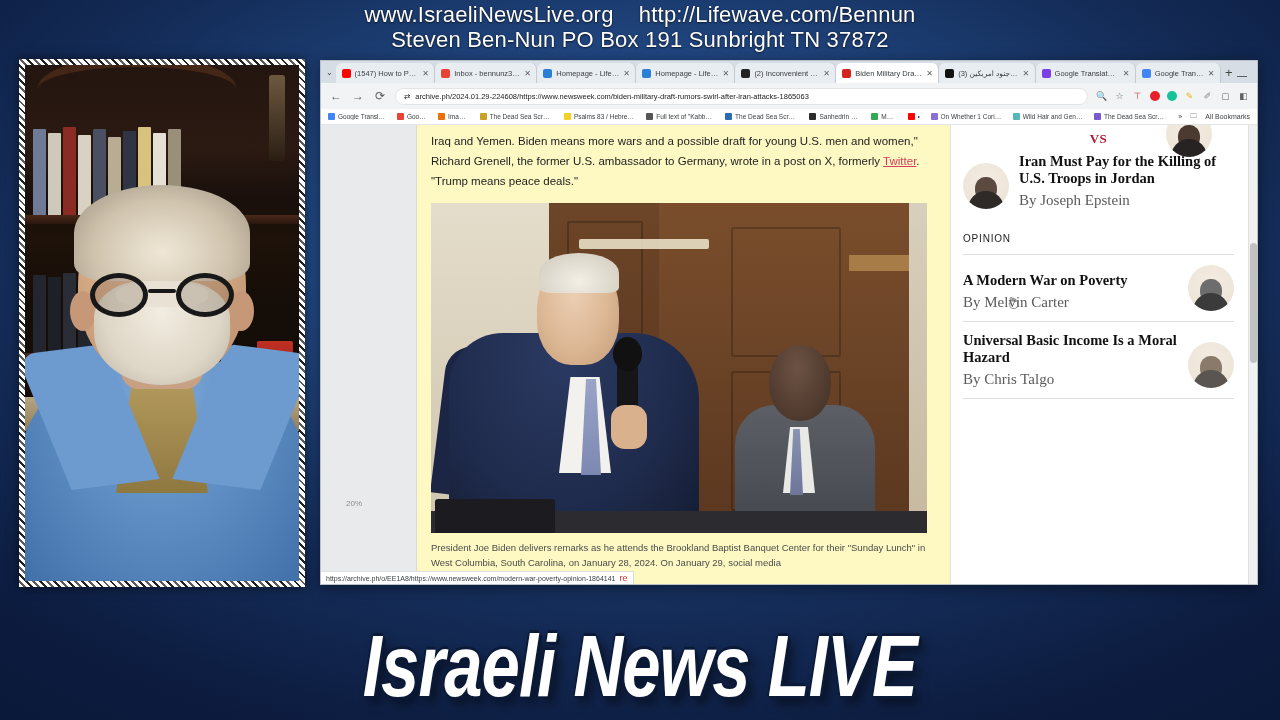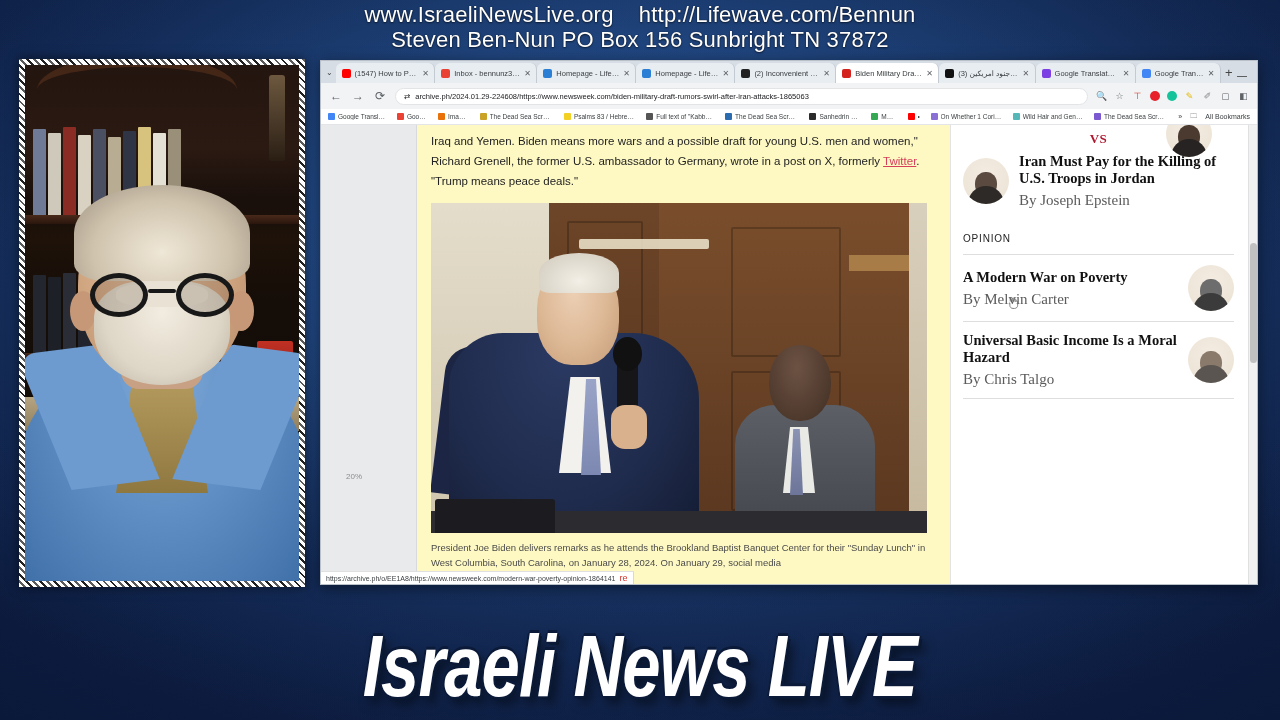--- a/index.html
+++ b/index.html
@@ -186,21 +186,21 @@
     flex: 0 0 16px;
   }
   .bm { display:flex; align-items:center; gap:3px; max-width:92px; overflow:hidden; }
   .bm .bmi { width:7px; height:7px; border-radius:1px; flex:0 0 7px; }
   .bm .bml { overflow:hidden; text-overflow:ellipsis; }
   #bm-overflow { margin-left:auto; display:flex; align-items:center; gap:8px; font-size:7px; color:#3c4043;}
 
   
   #viewport { flex:1 1 auto; position:relative; background:#e9eaec; overflow:hidden; display:flex; }
   #gutter-left { width:95px; flex:0 0 95px; background:#e9eaec; position:relative; }
-  #zoompct { position:absolute; left:25px; top:347px; font-size:8px; color:#8a8d91; }
+  #zoompct { position:absolute; left:25px; top:374px; font-size:8px; color:#8a8d91; }
   #page {
     flex:1 1 auto; background:#fef9c3; position:relative; overflow:hidden;
     border-left:1px solid #d7d9dc;
     display:flex;
   }
   #article { width:533px; flex:0 0 533px; padding: 6px 12px 0 14px; position:relative;}
   #article p.body {
     margin:0; font-family:"Liberation Sans", sans-serif;
     font-size:11.5px; line-height:20px; color:#222;
   }
@@ -247,21 +247,21 @@
   #caption { margin-top:7px; font-size:9.5px; line-height:15px; color:#4a4a4a; width:496px;}
 
   
   #sidebar {
     flex:1 1 auto; position:relative; padding: 0 14px 0 12px;
     border-left:1px solid #e3e3e3;
     background:#ffffff; font-family:"Liberation Serif", serif;
   }
   .vs-byline { font-family:"Liberation Serif", serif; font-size:12px; color:#5b5b5b; margin-top:12px;}
   .vs-label { text-align:center; color:#b0182f; font-weight:bold; font-size:13px; letter-spacing:.5px; margin:6px 0 2px 0; font-family:"Liberation Serif", serif;}
-  .op-row { display:flex; align-items:center; gap:10px; padding:10px 0;}
+  .op-row { display:flex; align-items:flex-end; gap:10px; padding:10px 0;}
   .op-row.top { padding-top:4px;}
   .av { width:46px; height:46px; border-radius:50%; flex:0 0 46px;
         background: radial-gradient(circle at 50% 38%, #f4ece2 0%, #efe6da 60%, #e9e0d3 100%);
         position:relative; overflow:hidden;}
   .av .fc { position:absolute; left:50%; top:30%; transform:translateX(-50%); width:22px; height:24px; border-radius:48%;}
   .av .bd { position:absolute; left:50%; bottom:0; transform:translateX(-50%); width:36px; height:18px; border-radius:18px 18px 0 0;}
   .av.a1 .fc{background:#6d6d6d;} .av.a1 .bd{background:#3b3b3b;}
   .av.a2 .fc{background:#5a4a40;} .av.a2 .bd{background:#2e2a27;}
   .av.a3 .fc{background:#4a3a30;} .av.a3 .bd{background:#262322;}
   .av.a4 .fc{background:#8a7a6c;} .av.a4 .bd{background:#5a5550;}
@@ -303,21 +303,21 @@
        3px 3px 0 #0a1830, 6px 6px 10px rgba(0,0,0,0.55);
   }
 </style>
 </head>
 <body>
 
 <div id="stage">
 
   <div id="banner">
     <div class="line">www.IsraeliNewsLive.org    http://Lifewave.com/Bennun</div>
-    <div class="line">Steven Ben-Nun PO Box 156 Sunbright TN 37872</div>
+    <div class="line">Steven Ben-Nun PO Box 191 Sunbright TN 37872</div>
   </div>
 
   <div id="webcam">
     <div id="webcam-inner">
       <div class="shelf-bg"></div>
       <div class="cabinet-arch"></div>
       <div class="lamp"></div>
 
       <div class="shelf-board" style="top:150px"></div>
       <div class="books" style="left:8px; top:62px; height:88px;">

